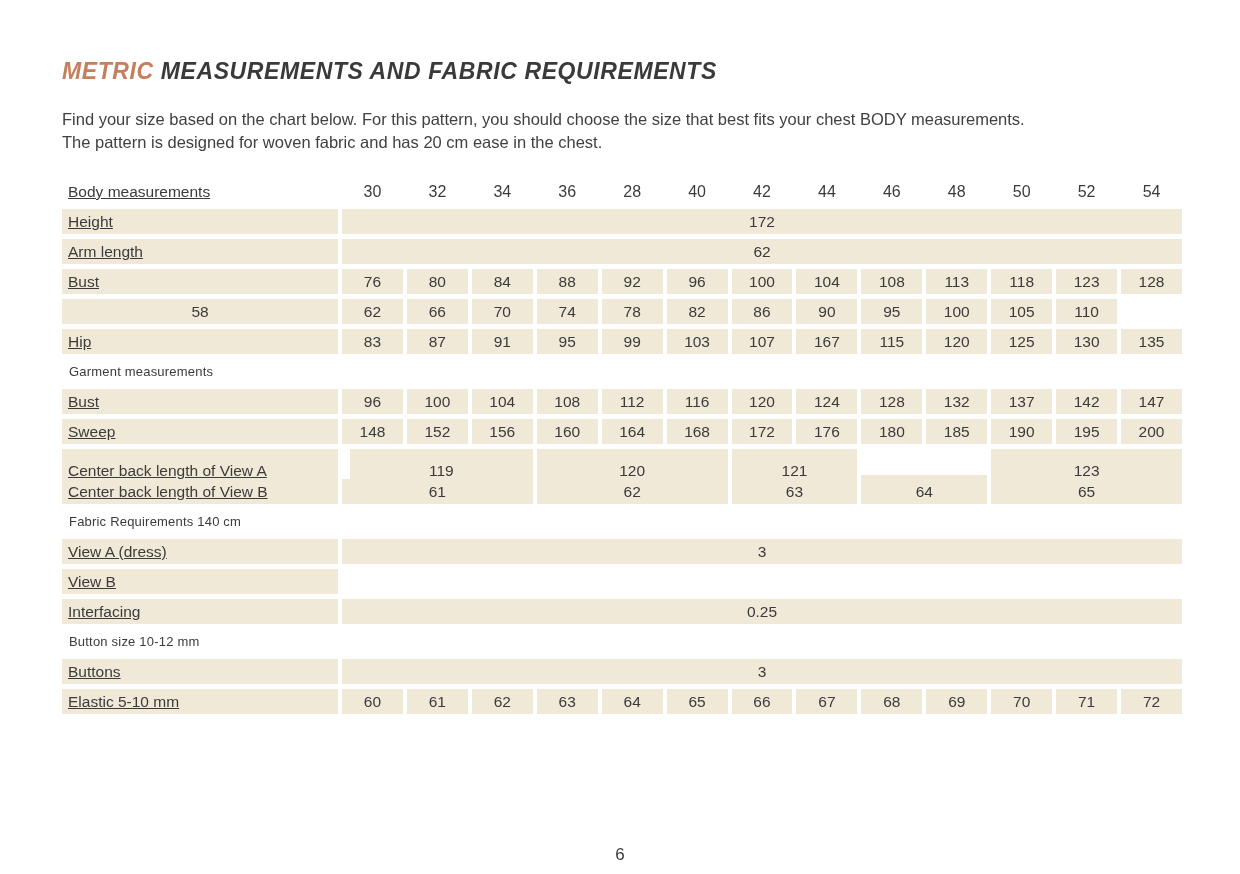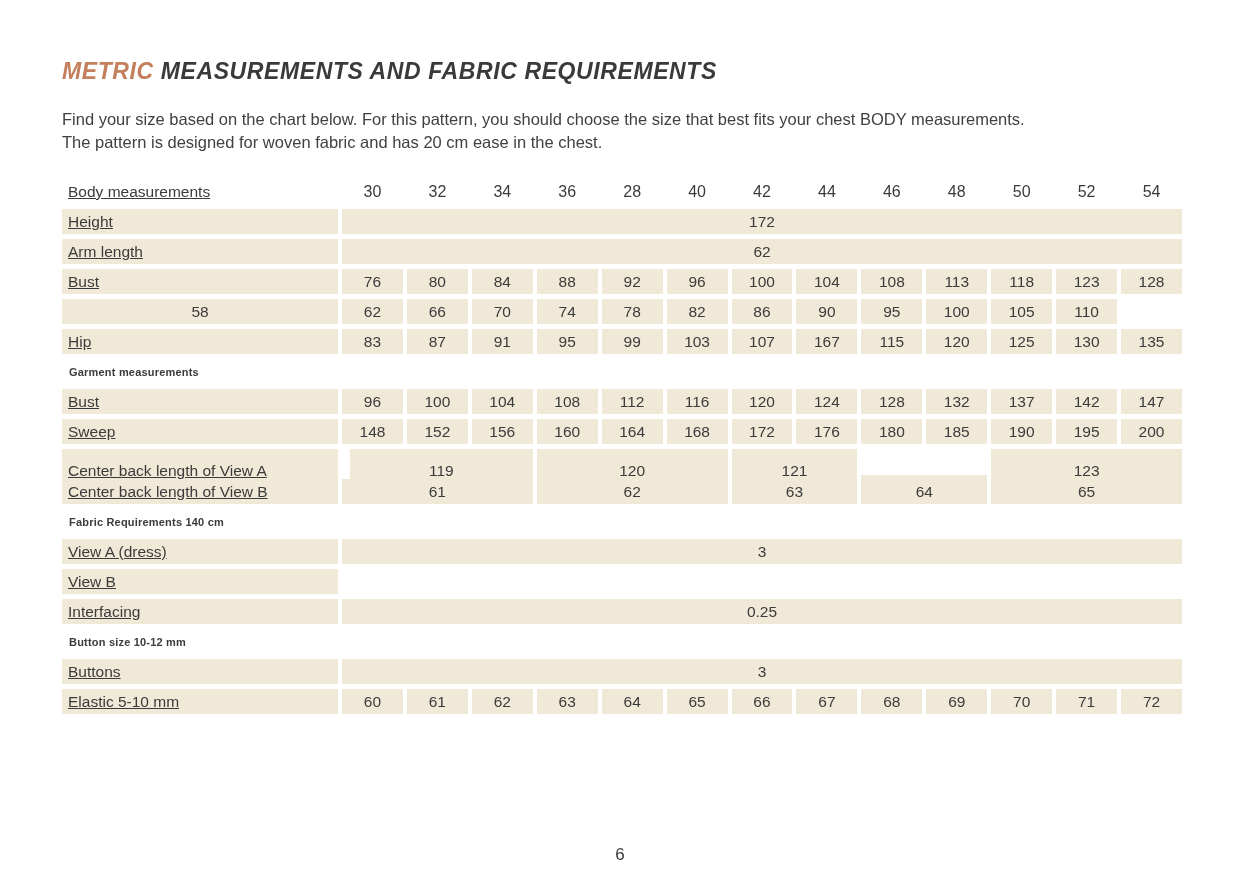--- a/index.html
+++ b/index.html
@@ -57,22 +57,22 @@
     justify-content: center;
     font-size: 15.5px;
   }
   .span-all { grid-column: 2 / -1; }
   .header-row .vcell { font-size: 16px; }
   .section-row .section-label {
     grid-column: 1 / -1;
     display: flex;
     align-items: center;
     padding-left: 7px;
-    font-weight: 700;
-    font-size: 11px;
+    font-weight: 400;
+    font-size: 13px;
     letter-spacing: 0.2px;
   }
   .page-number {
     position: absolute;
     top: 845px;
     left: 0;
     width: 100%;
     text-align: center;
     font-size: 17px;
     color: #3b3b3b;

